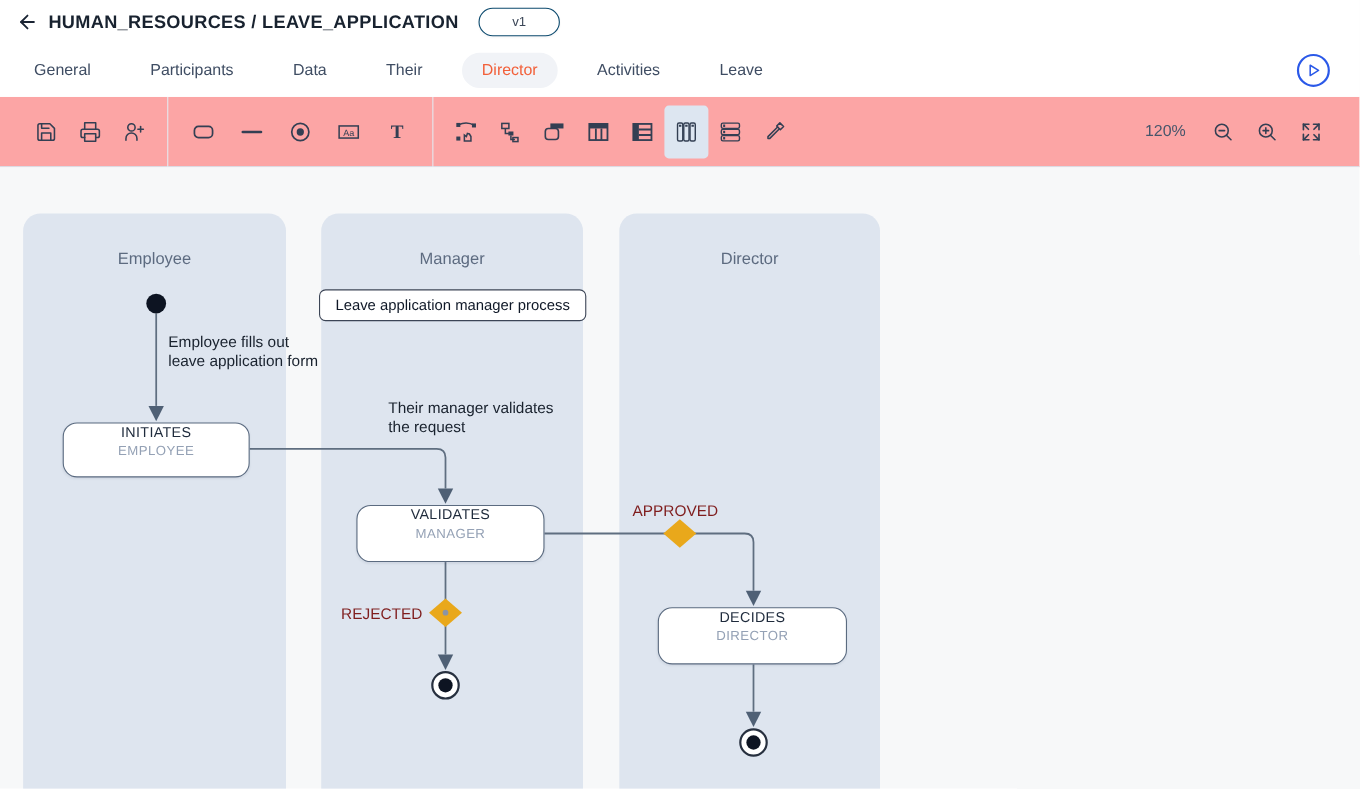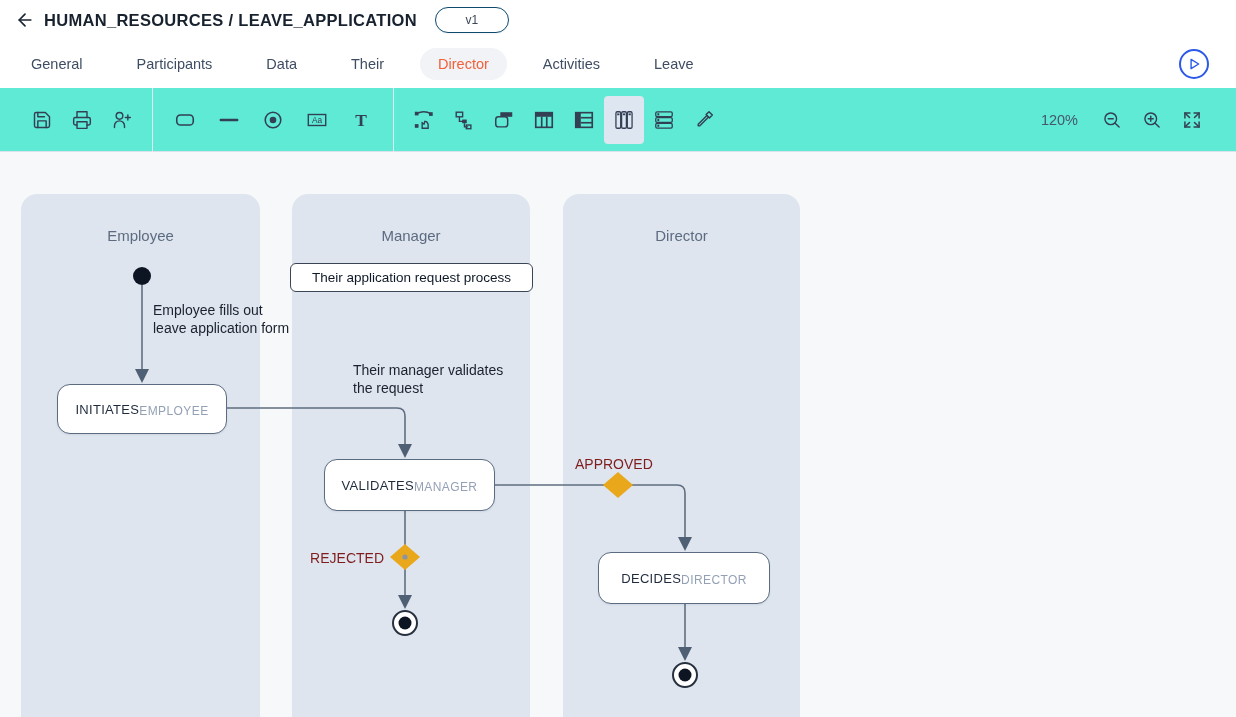--- a/index.html
+++ b/index.html
@@ -16,37 +16,37 @@
     justify-content:center; font-size:12px; color:#3c4758; }
 
   
   .tab-row { height:48px; display:flex; align-items:center; padding-left:31px; gap:54px; background:#fff; position:relative; }
   .tab { font-size:14.5px; color:#3f4d63; cursor:pointer; white-space:nowrap; }
   .tab.active { color:#f2603a; background:#f1f3f7; padding:8px 18px; border-radius:18px; margin:0 -18px; }
   .play-btn { position:absolute; right:27px; top:9px; width:30px; height:30px; border-radius:50%;
     border:2px solid #2b59e8; display:flex; align-items:center; justify-content:center; cursor:pointer; background:#fff; }
 
   
-  .toolbar { height:64px; background:#5eead4; border-bottom:1px solid #d9e1ea; display:flex;
+  .toolbar { height:64px; background:#fca5a5; border-bottom:1px solid #d9e1ea; display:flex;
     align-items:center; padding:0 24px 0 22px; }
   .tool-btn { width:40px; height:48px; display:flex; align-items:center; justify-content:center;
     cursor:pointer; border-radius:4px; color:#333f53; flex:0 0 auto; }
   .tool-btn.selected { background:#dde6f1; }
   .tool-sep { width:1px; height:64px; background:#e4e9ef; margin:0 10px; flex:0 0 auto; }
   .toolbar-spacer { flex:1; }
   .zoom-level { font-size:14.5px; color:#47566b; margin-right:14px; }
 
   
   .canvas { position:relative; width:1236px; height:565px; background:#f7f8f9; overflow:hidden; }
   .lane { position:absolute; top:42px; height:540px; background:#dee5ef; border-radius:16px; }
   .lane-label { position:absolute; top:33px; width:100%; text-align:center; font-size:15px; color:#5d6b80; }
   .edges-svg { position:absolute; left:0; top:0; width:1236px; height:565px; }
 
   .wf-node { position:absolute; background:#fff; border:1.5px solid #5b6b80; border-radius:13px;
-    display:flex; flex-direction:row; align-items:center; justify-content:center;
+    display:flex; flex-direction:column; align-items:center; 
     box-shadow:0 1px 2px rgba(40,55,80,.08); cursor:pointer; }
   .wf-node .nt { font-size:13px; color:#1f2b3c; letter-spacing:.3px; }
   .wf-node .ns { font-size:12px; color:#94a1b5; letter-spacing:.4px; margin-top:3px; }
 
   .proc-label { position:absolute; left:290px; top:111px; width:243px; height:29px; background:#fff;
     border:1.5px solid #3c4556; border-radius:6px; display:flex; align-items:center; justify-content:center;
     font-size:13.5px; color:#0f1827; cursor:pointer; }
 
   .edge-label { position:absolute; font-size:14px; color:#19222e; line-height:1.3;
     white-space:pre-line; cursor:default; }
@@ -271,21 +271,21 @@
     <g>
       <circle cx="405" cy="471" r="12" fill="#ffffff" stroke="#27303f" stroke-width="2"></circle>
       <circle cx="405" cy="471" r="6.5" fill="#0d1422"></circle>
     </g>
     <g>
       <circle cx="685" cy="523" r="12" fill="#ffffff" stroke="#27303f" stroke-width="2"></circle>
       <circle cx="685" cy="523" r="6.5" fill="#0d1422"></circle>
     </g>
   </svg>
 
-  <div class="proc-label">Their application request process</div>
+  <div class="proc-label">Leave application manager process</div>
 
   <div class="wf-node" style="left:57px; top:232px; width:170px; height:50px;">
     <div class="nt">INITIATES</div>
     <div class="ns">EMPLOYEE</div>
   </div>
   <div class="wf-node" style="left:598px; top:400px; width:172px; height:52px;">
     <div class="nt">DECIDES</div>
     <div class="ns">DIRECTOR</div>
   </div>
   <div class="wf-node" style="left:324px; top:307px; width:171px; height:52px;">

